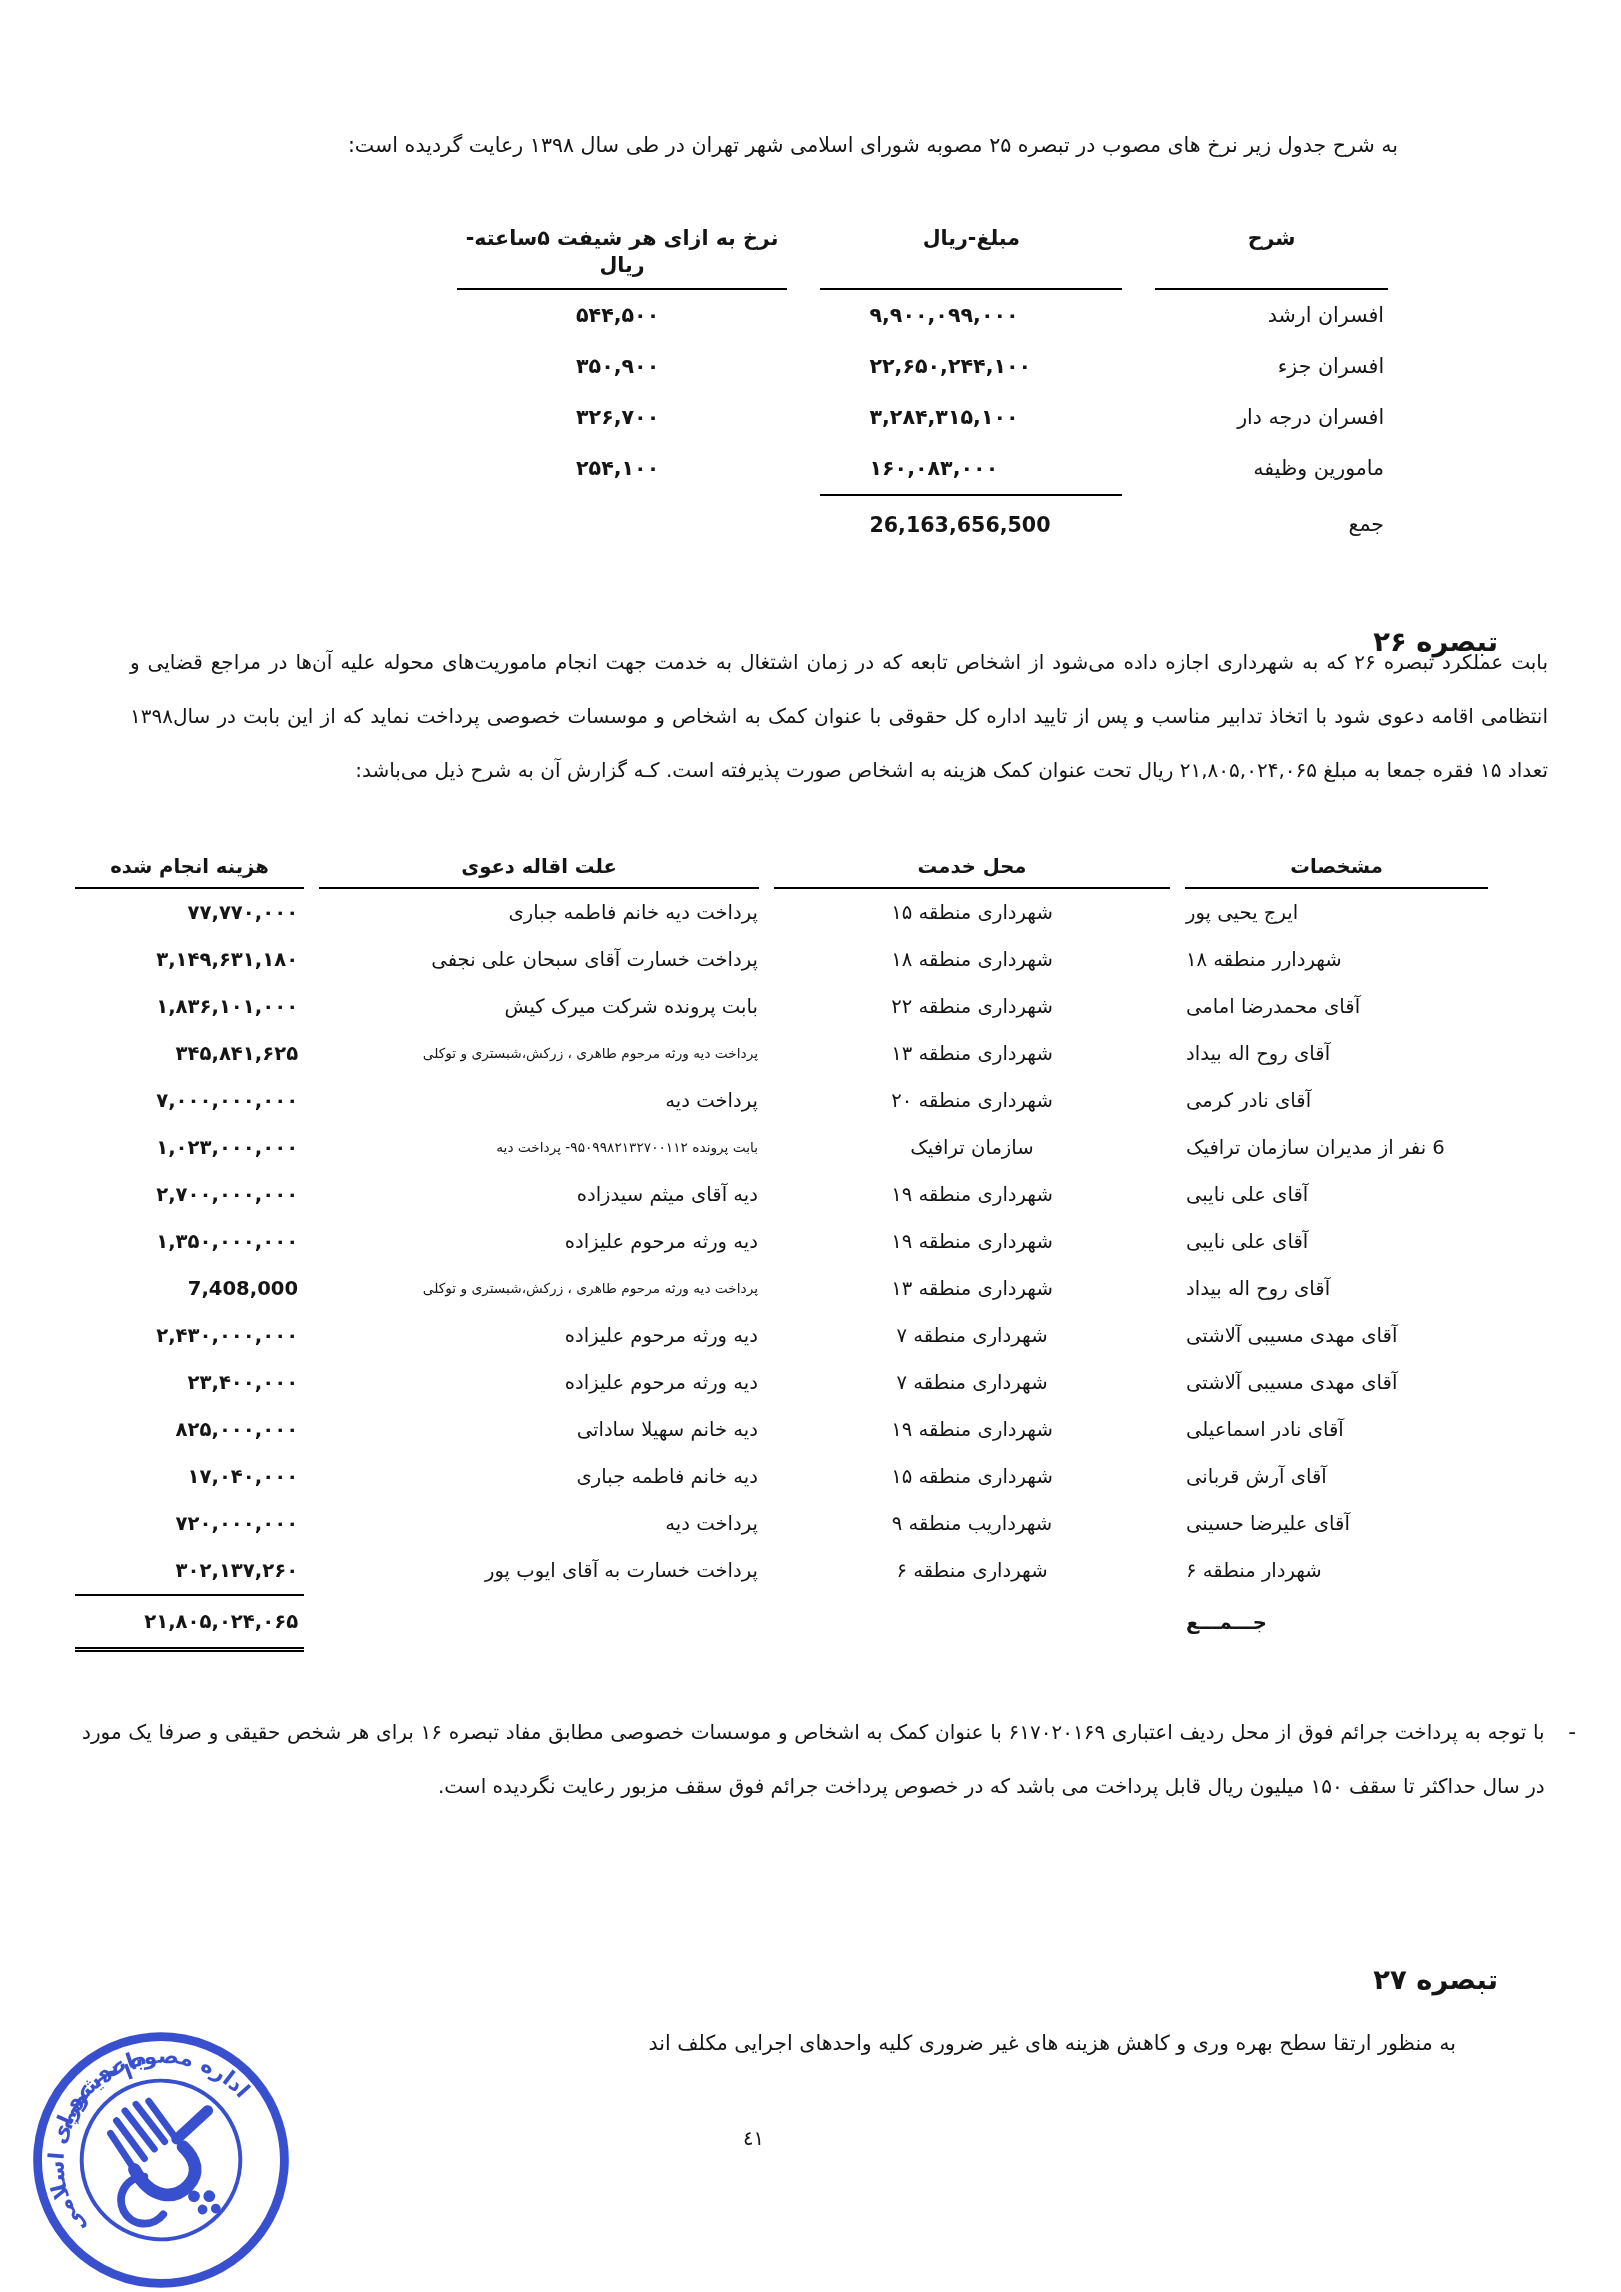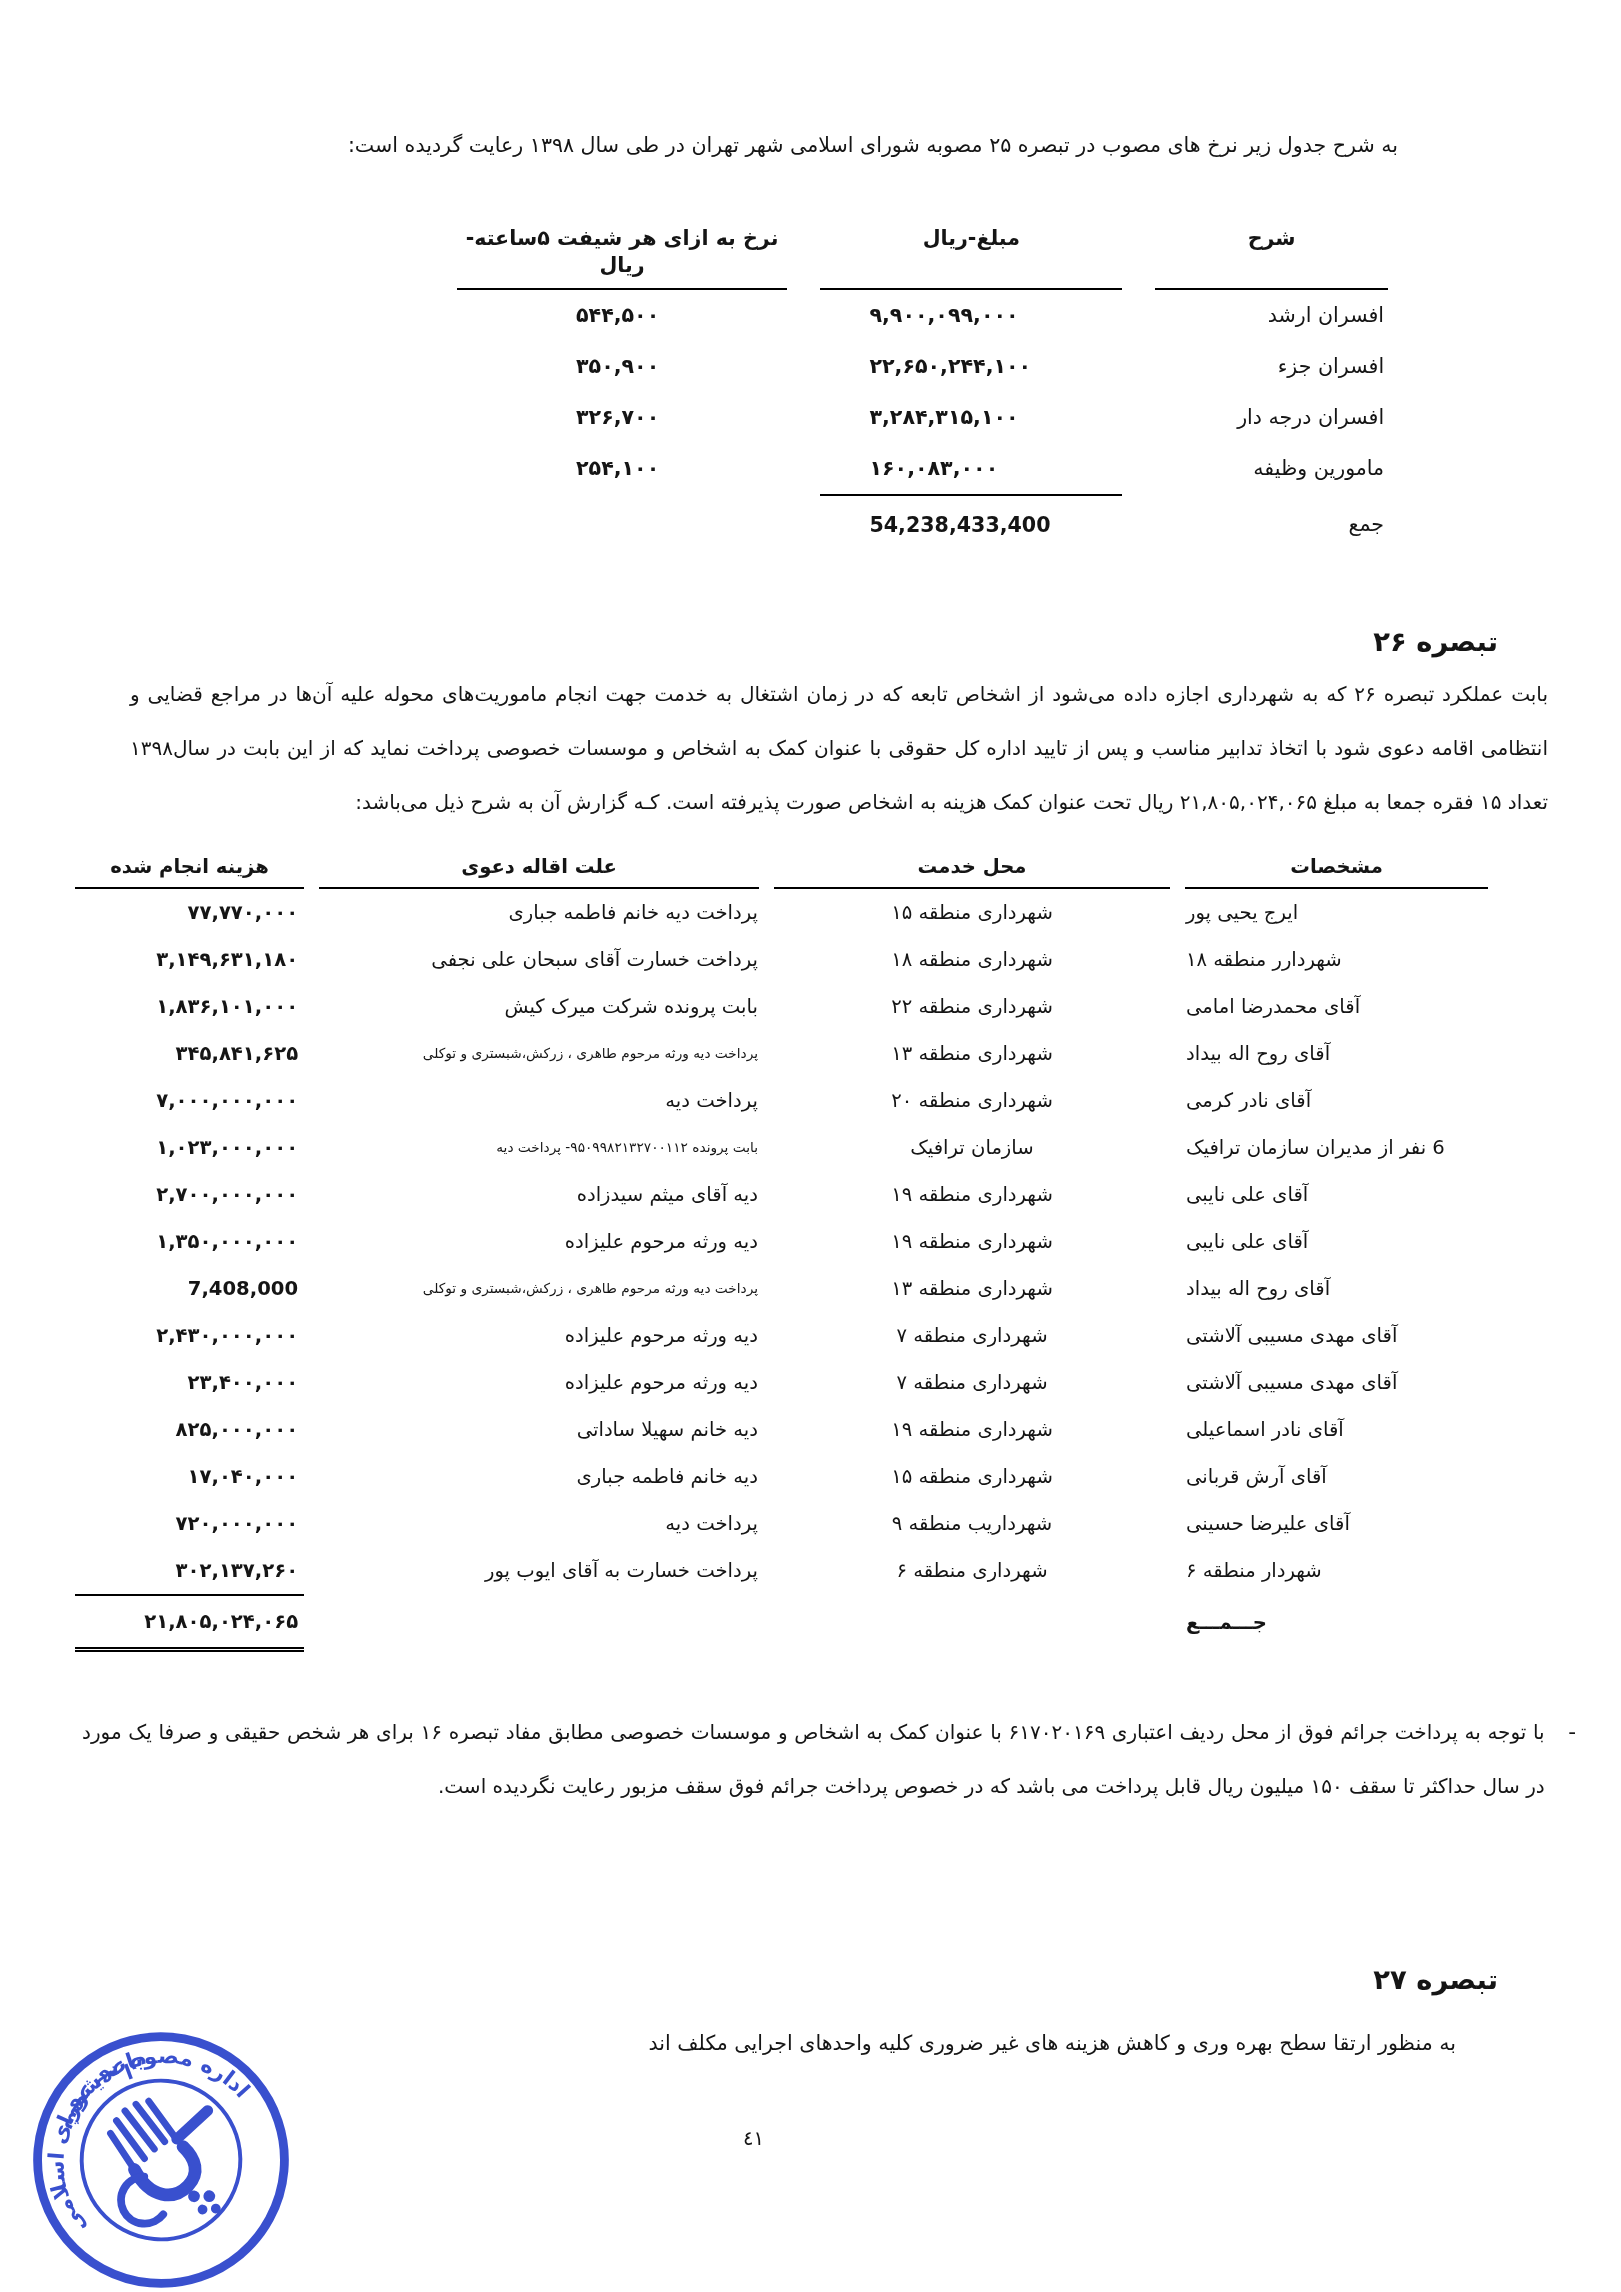--- a/index.html
+++ b/index.html
@@ -26,21 +26,21 @@
   .rates td.amount{text-align:left;padding-left:49px;font-weight:bold;}
   .rates td.rate{text-align:center;padding-right:9.8px;font-weight:bold;}
   .rates tfoot td{height:57px;}
   .rates tfoot td.amount{border-top:2.9px solid #000;}
 
   
   .note-heading{position:absolute;right:123px;font-size:27.4px;font-weight:bold;white-space:nowrap;}
   .h26{top:626px;}
   .h27{top:1964px;}
   .para{position:absolute;right:73px;left:82px;font-size:20px;line-height:54px;text-align:justify;}
-  .p26{top:667px;margin-left:48px;}
+  .p26{top:635px;margin-left:48px;}
   .note27-line{position:absolute;top:2031px;right:165px;font-size:20.6px;white-space:nowrap;}
 
   
   .payments{position:absolute;top:855px;right:118px;border-spacing:15.7px 0;direction:rtl;}
   .payments th{
     font-size:19.6px;font-weight:bold;text-align:center;vertical-align:bottom;
     border-bottom:2.9px solid #000;padding:0 2px 8.8px 2px;
   }
   .payments .c-person{width:299px;}
   .payments .c-location{width:392px;}
@@ -96,21 +96,21 @@
       </tr>
       <tr>
         <td class="desc">مامورین وظیفه</td>
         <td class="amount">۱۶۰,۰۸۳,۰۰۰</td>
         <td class="rate">۲۵۴,۱۰۰</td>
       </tr>
     </tbody>
   <tfoot>
     <tr>
       <td class="desc">جمع</td>
-      <td class="amount">54,238,433,400</td>
+      <td class="amount">26,163,656,500</td>
       <td class="rate"></td>
     </tr>
   </tfoot>
 </table>
 
 <div class="note-heading h26">تبصره ۲۶</div>
 <div class="para p26">بابت عملکرد تبصره ۲۶ که به شهرداری اجازه داده می‌شود از اشخاص تابعه که در زمان اشتغال به خدمت جهت انجام ماموریت‌های محوله علیه آن‌ها در مراجع قضایی و انتظامی اقامه دعوی شود با اتخاذ تدابیر مناسب و پس از تایید اداره کل حقوقی با عنوان کمک به اشخاص و موسسات خصوصی پرداخت نماید که از این بابت در سال۱۳۹۸ تعداد ۱۵ فقره جمعا به مبلغ ۲۱,۸۰۵,۰۲۴,۰۶۵ ریال تحت عنوان کمک هزینه به اشخاص صورت پذیرفته است. کـه گزارش آن به شرح ذیل می‌باشد:</div>
 
 <table class="payments">
   <thead>

